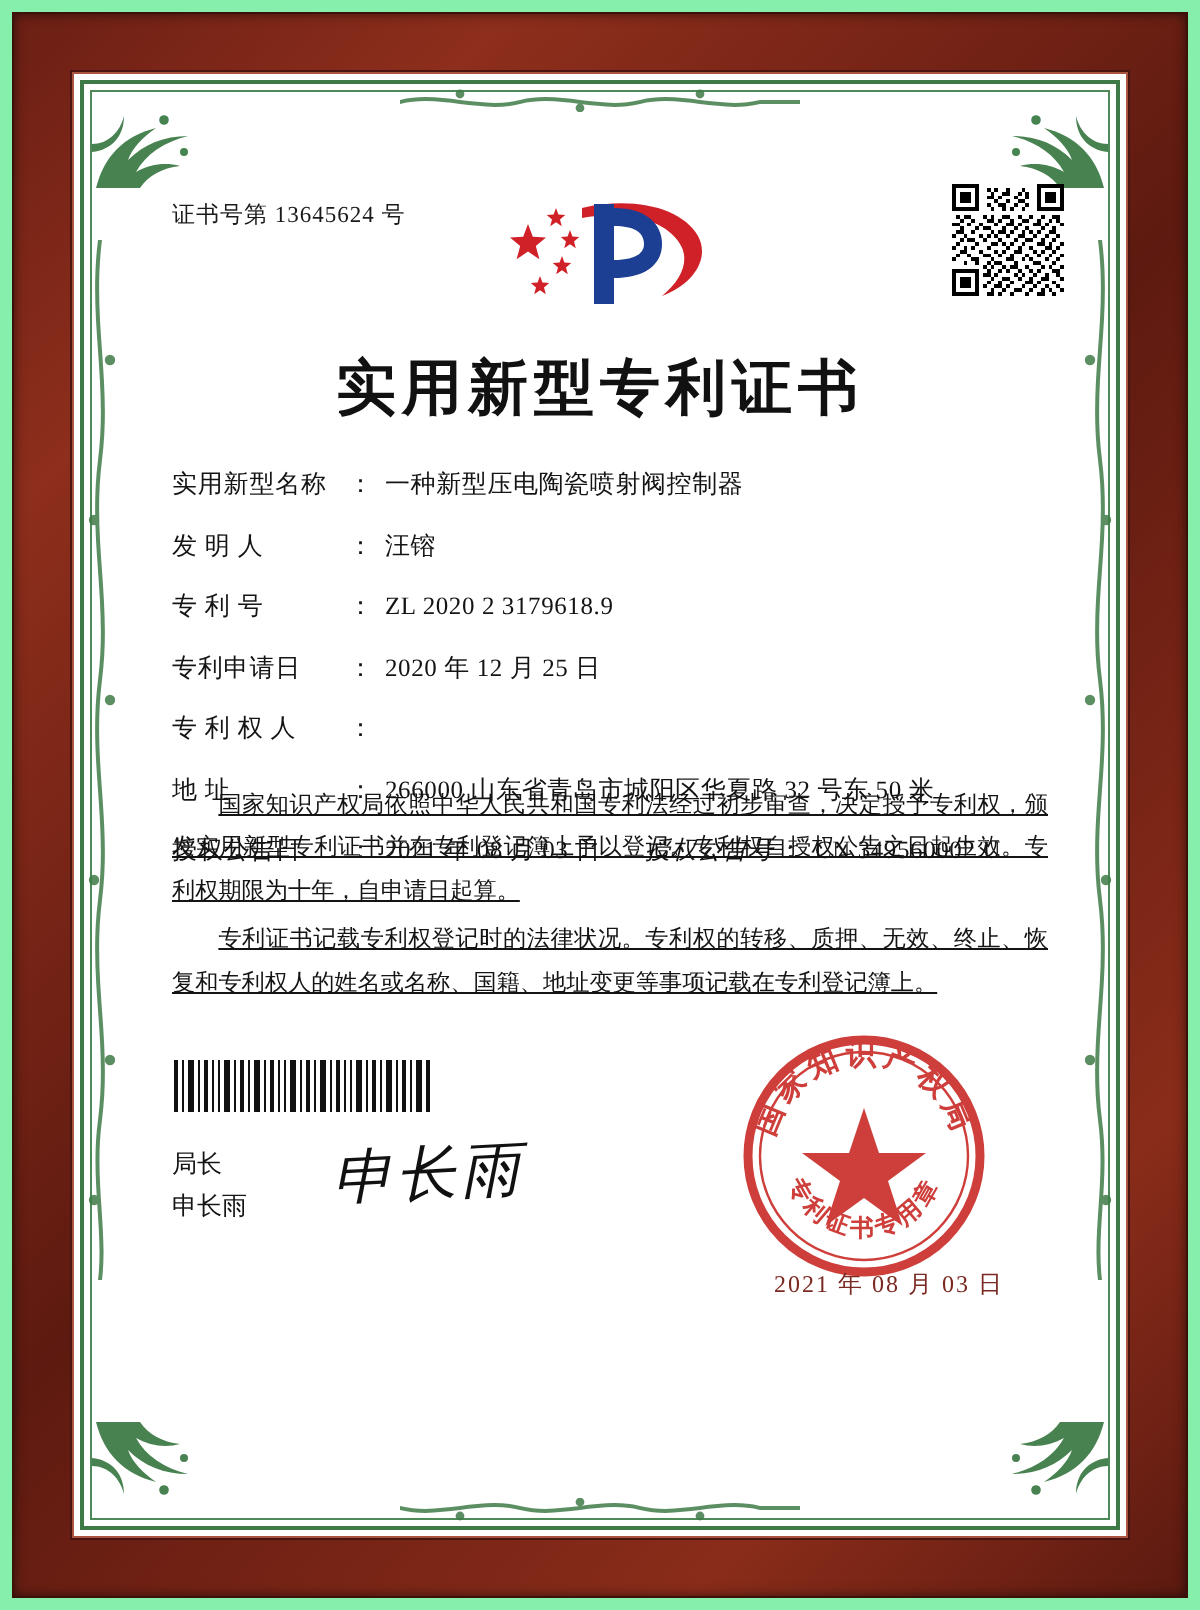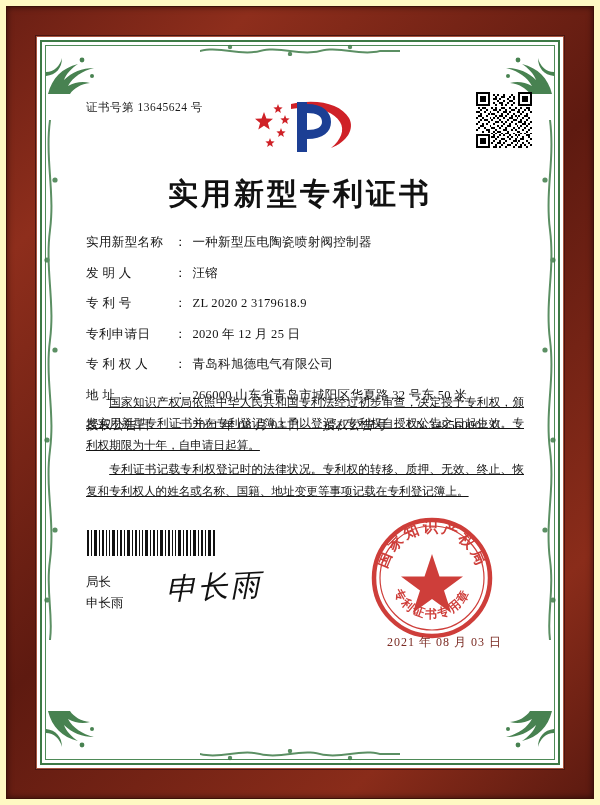--- a/index.html
+++ b/index.html
@@ -11,21 +11,21 @@
     width: 600px;
     height: 805px;
     font-family: "Liberation Serif", serif;
   }
 
   .page {
     position: relative;
     width: 600px;
     height: 805px;
     box-sizing: border-box;
-    background: #fef9c3;
+    background: #86efac;
     overflow: hidden;
   }
 
   
   .frame-outer {
     position: absolute;
     left: 6px;
     top: 6px;
     right: 6px;
     bottom: 6px;
@@ -598,21 +598,20 @@
 
       <div class="field-row">
         <span class="field-label lw-name">专利申请日</span>
         <span class="field-colon">：</span>
         <span class="field-value">2020 年 12 月 25 日</span>
       </div>
 
       <div class="field-row">
         <span class="field-label lw-name">专 利 权 人</span>
         <span class="field-colon">：</span>
-        <span class="field-value">青岛科旭德电气有限公司</span>
       </div>
 
       <div class="field-row">
         <span class="field-label lw-name">地 址</span>
         <span class="field-colon">：</span>
         <span class="field-value">266000 山东省青岛市城阳区华夏路 32 号东 50 米</span>
       </div>
 
       <div class="field-row">
         <span class="field-label lw-name">授权公告日</span>

